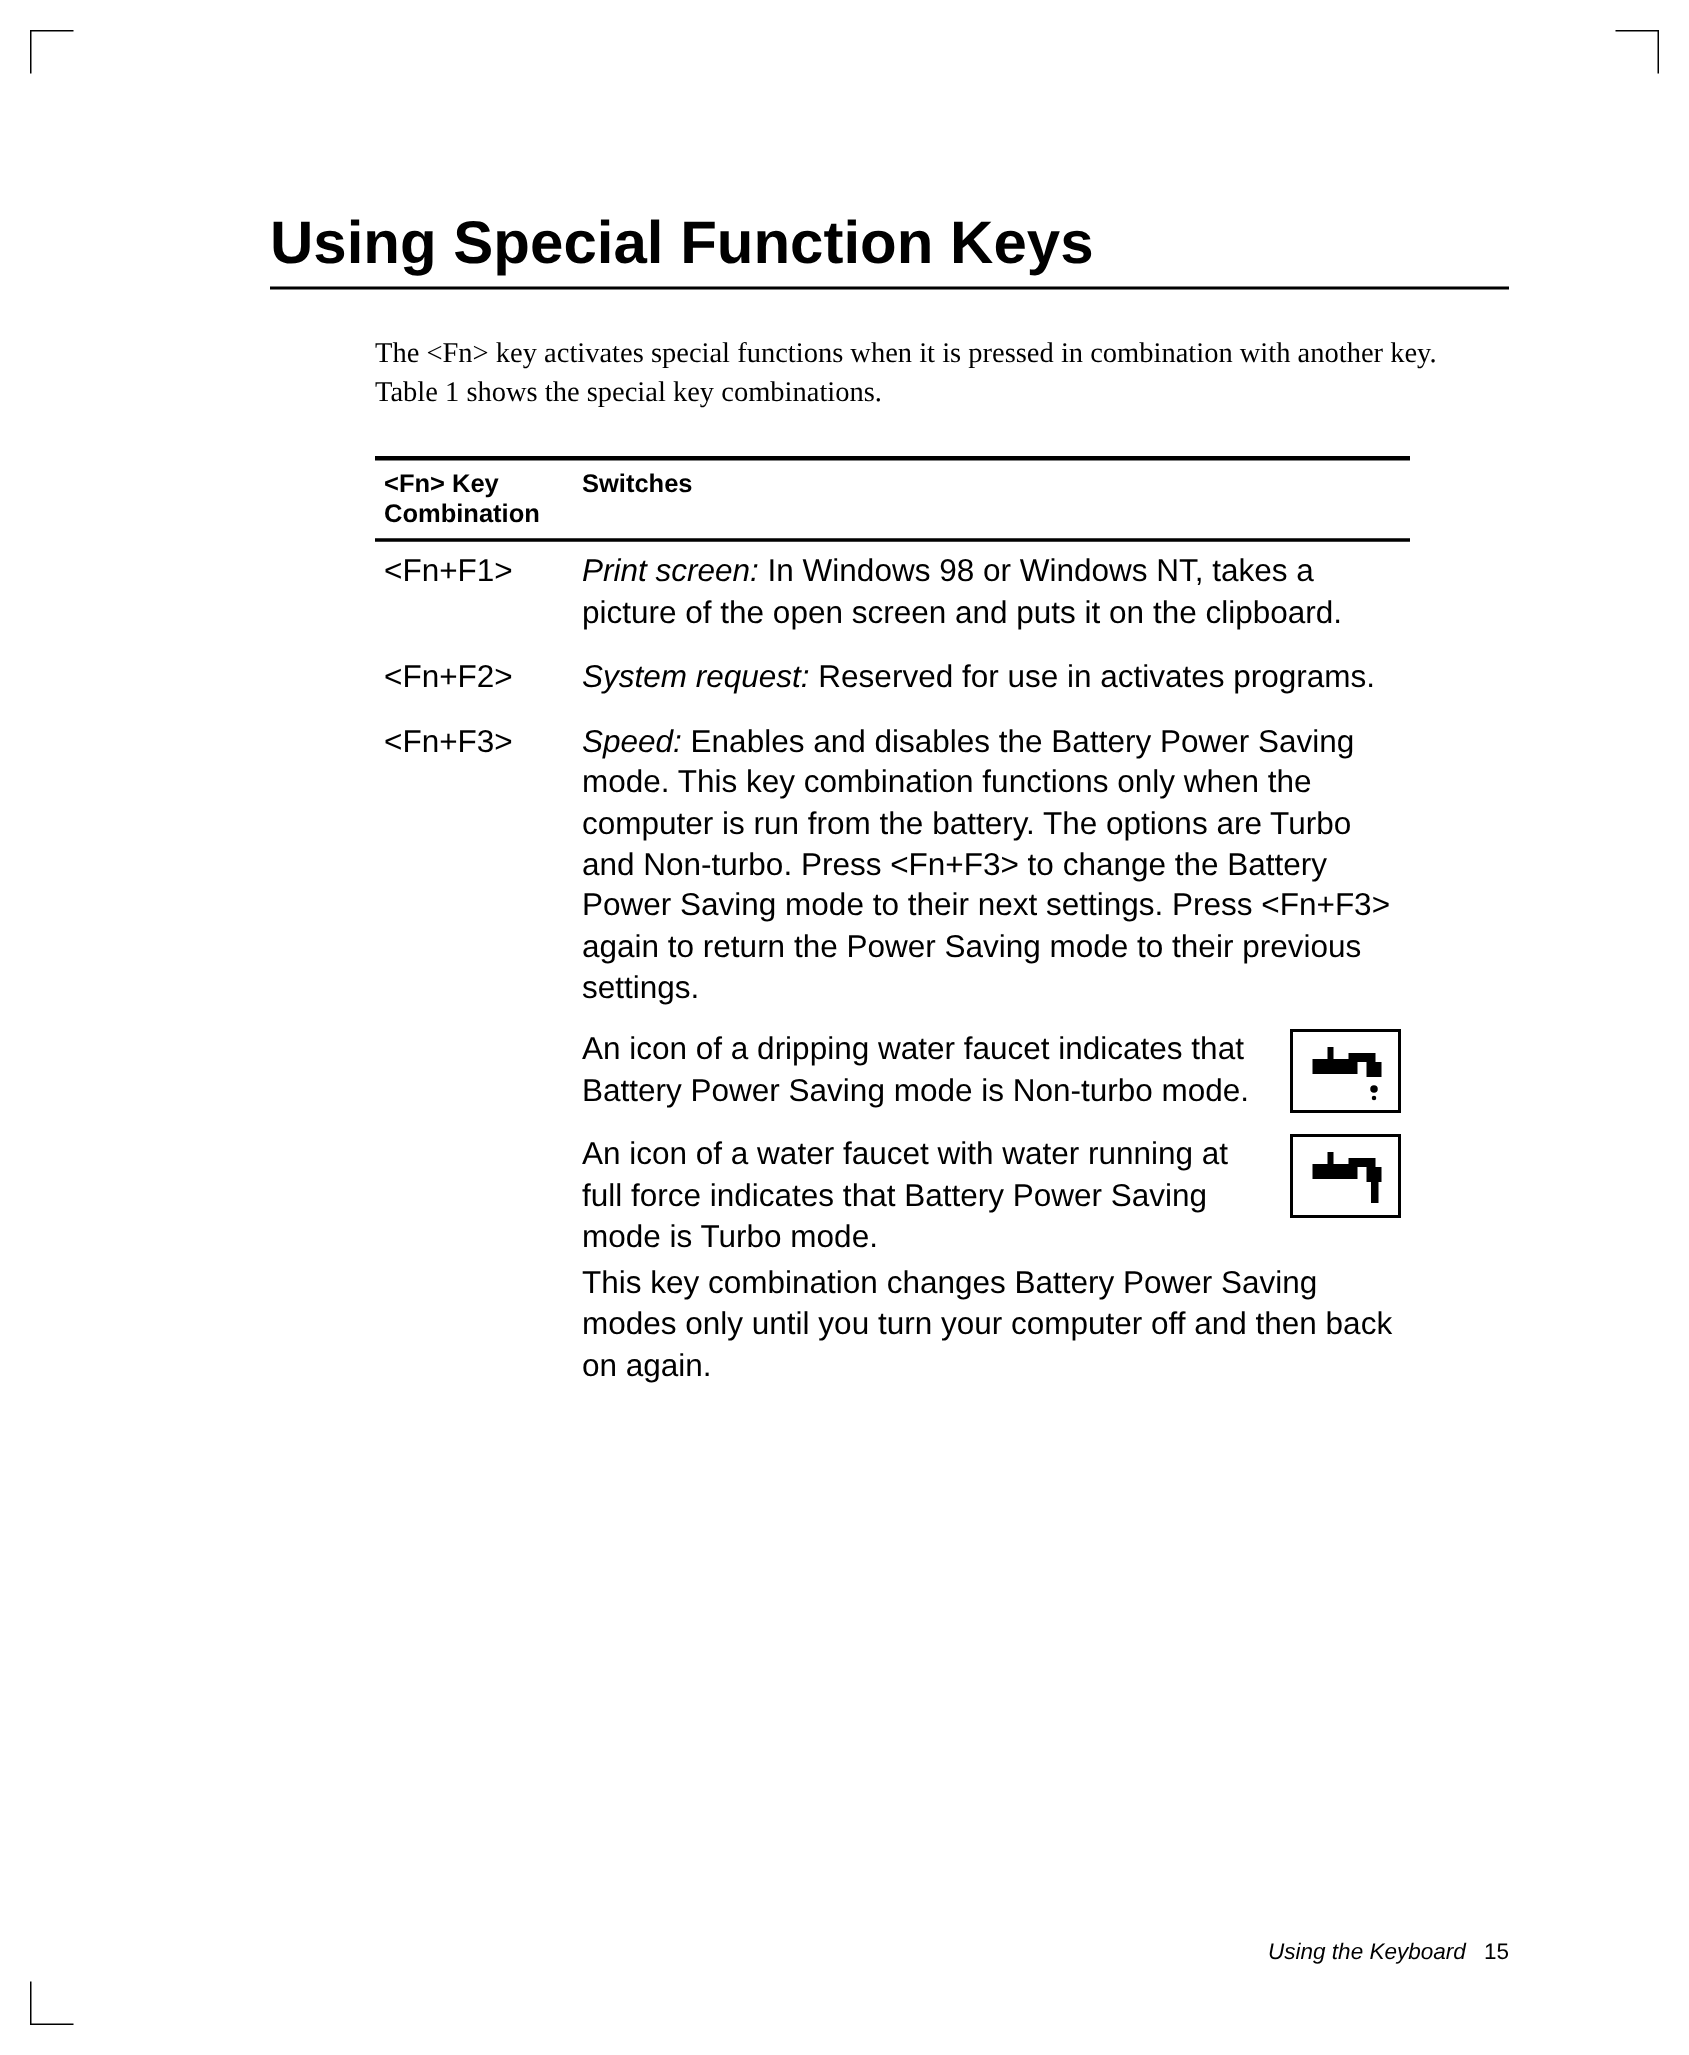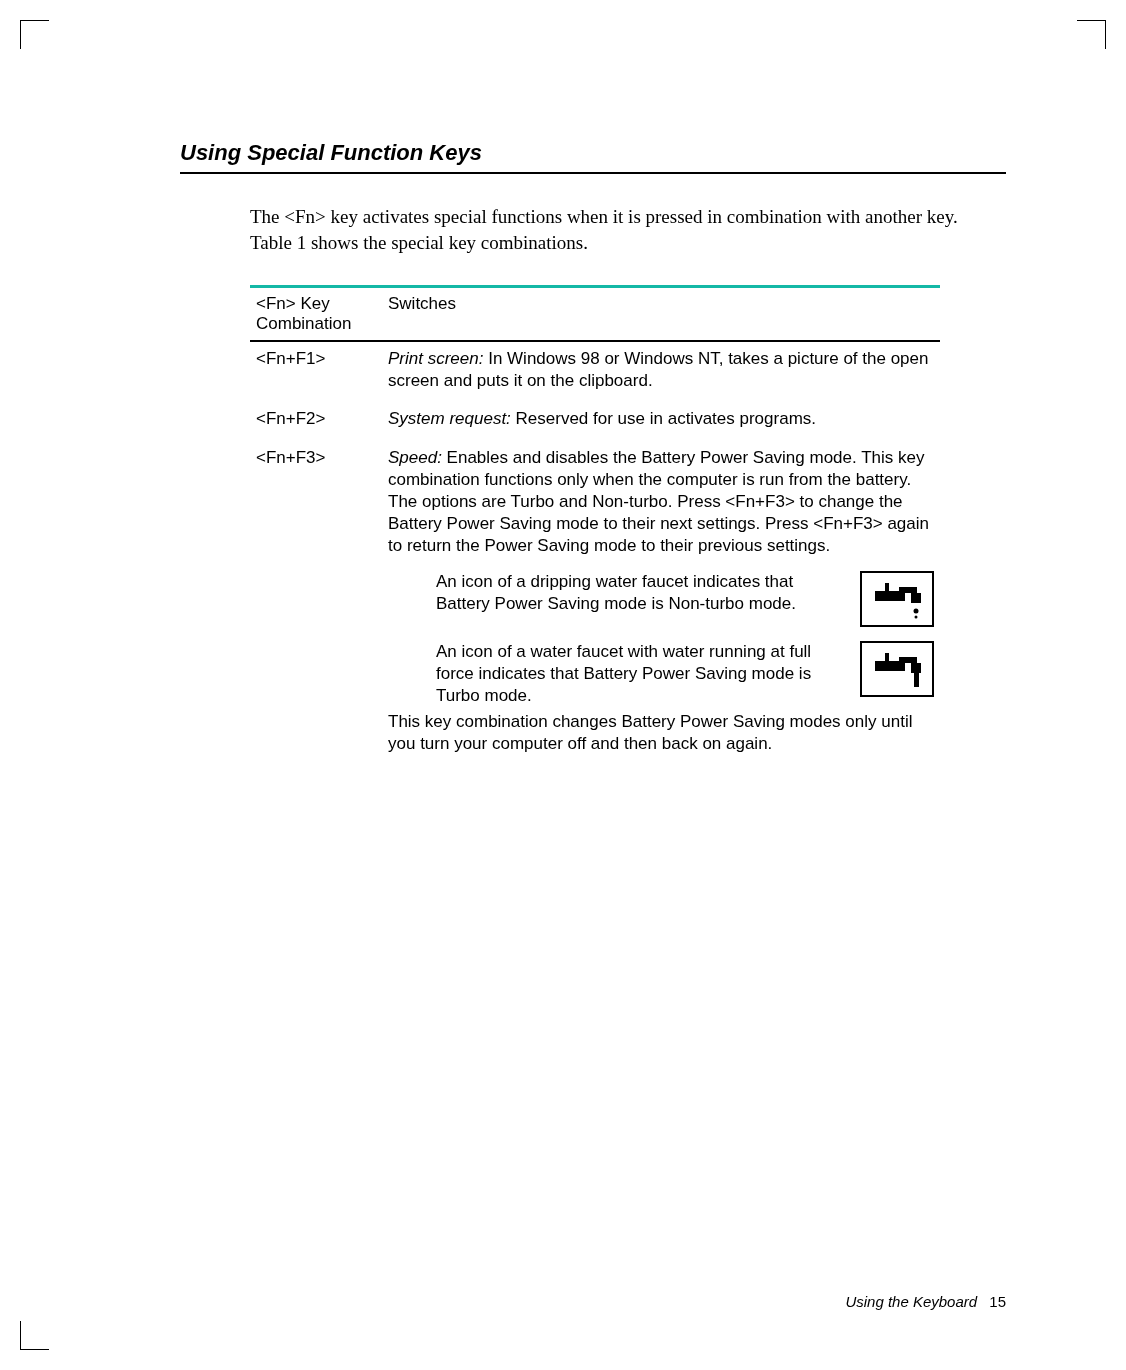--- a/index.html
+++ b/index.html
@@ -11,24 +11,23 @@
     width: 1126px;
     height: 1370px;
     position: relative;
     box-sizing: border-box;
   }
   .page {
     padding: 140px 120px 60px 180px;
     box-sizing: border-box;
   }
   .section-title {
-    font-size: 22px;
+    font-size: 40px;
     font-weight: bold;
     margin-bottom: 6px;
-    font-style: italic;
   }
   .section-underline {
     border-bottom: 2px solid #000;
     margin-bottom: 30px;
   }
   .intro {
     font-family: "Times New Roman", Times, serif;
     font-size: 19px;
     line-height: 1.35;
     margin-left: 70px;
@@ -41,46 +40,45 @@
     text-align: center;
     margin-left: 70px;
     margin-bottom: 8px;
   }
   .fn-table {
     margin-left: 70px;
     border-collapse: collapse;
     width: 690px;
   }
   .fn-table thead td {
-    border-top: 3px solid #14b8a6;
+    border-top: 3px solid #000000;
     border-bottom: 2px solid #000;
     padding: 6px 6px;
     font-size: 17px;
-    font-weight: normal;
+    font-weight: bold;
     vertical-align: top;
   }
   .fn-table tbody td {
     padding: 6px 6px 10px 6px;
-    font-size: 17px;
+    font-size: 21px;
     vertical-align: top;
     line-height: 1.3;
   }
   .col-key {
     width: 120px;
     white-space: nowrap;
   }
   .italic-lead {
     font-style: italic;
   }
   .icon-block {
     display: flex;
     align-items: flex-start;
     gap: 12px;
     margin-top: 14px;
-    margin-left: 48px;
   }
   .icon-block .txt {
     flex: 1;
   }
   .faucet-frame {
     border: 2px solid #000;
     width: 70px;
     height: 52px;
     display: flex;
     align-items: center;

